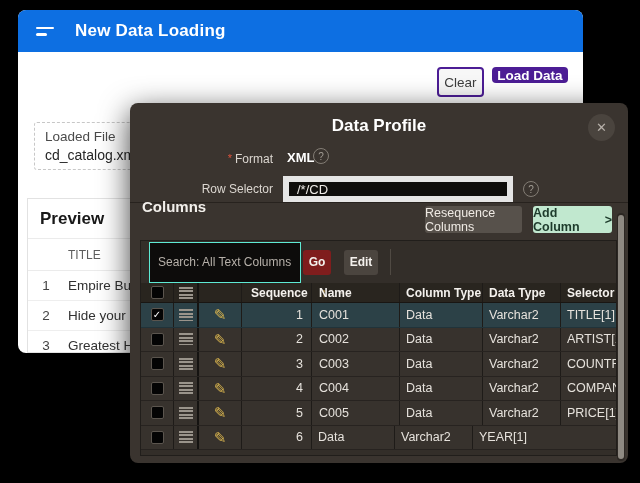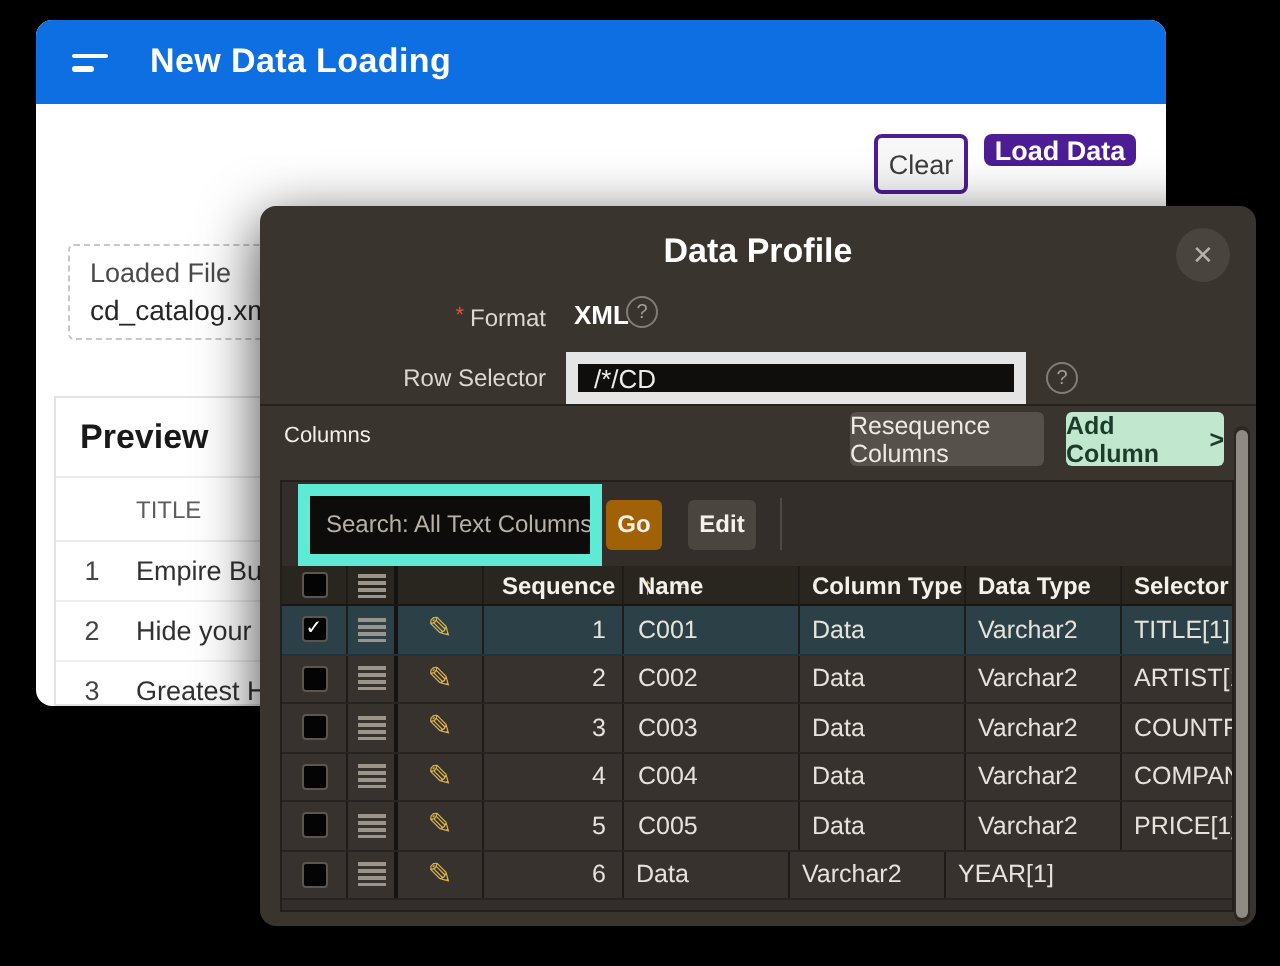--- a/index.html
+++ b/index.html
@@ -76,37 +76,37 @@
     position:absolute; width:16px; height:16px; border-radius:50%;
     border:1px solid #837d75; color:#a39d95; font-size:10px;
     display:flex; align-items:center; justify-content:center; cursor:pointer;
   }
   .rowsel-input {
     position:absolute; left:153px; top:73px; width:230px; height:26px;
     background:#0f0e0c; border:6px solid #e5e5e5; color:#efece8; font-size:13px;
     padding-left:8px; font-family:"Liberation Sans","DejaVu Sans",sans-serif;
   }
   .columns-divider { position:absolute; left:0; top:99px; width:100%; height:1px; background:#27221e; }
-  .columns-heading { position:absolute; left:12px; top:109px; font-size:11px;
-    font-weight:normal; color:#f2efeb; }
+  .columns-heading { position:absolute; left:12px; top:95px; font-size:15px;
+    font-weight:bold; color:#f2efeb; }
   .btn-reseq { position:absolute; left:295px; top:103px; width:97px; height:27px;
     background:#57514b; color:#efeae4; font-size:12.5px; border-radius:3px; }
   .btn-addcol { position:absolute; left:403px; top:103px; width:79px; height:27px;
     background:#c1e8cf; color:#1d3b2b; font-size:12.5px; font-weight:bold; border-radius:3px; gap:5px; }
 
   .grid-wrap {
     position:absolute; left:10px; top:137px; width:477px; height:216px;
     background:#332e29; border:1px solid #211e1b;
   }
   .searchbar { height:42px; display:flex; align-items:center; padding-left:8px; }
-  .search-input { width:152px; height:41px; background:#0d0c0b; border:6px solid #5eead4;
+  .search-input { width:152px; height:41px; background:#0d0c0b; border:1px solid #5eead4;
     color:#b6b0a9; font-size:12px; padding-left:8px;
     font-family:"Liberation Sans","DejaVu Sans",sans-serif; }
   .search-input::placeholder { color:#b6b0a9; opacity:1; }
-  .btn-go { width:28px; height:25px; margin-left:2px; background:#a16207; color:#f4f1ed;
+  .btn-go { width:28px; height:25px; margin-left:2px; background:#7f1d1d; color:#f4f1ed;
     font-size:12px; font-weight:bold; border-radius:3px; }
   .btn-edit { width:34px; height:25px; margin-left:13px; background:#4b453f; color:#f4f1ed;
     font-size:12px; font-weight:bold; border-radius:3px; }
   .search-divider { width:1px; height:26px; background:#504a43; margin-left:12px; }
 
   .grid-header { height:20px; display:flex; background:#29251f; border-bottom:1px solid #191613;
     font-size:12px; font-weight:bold; color:#f4f1ed; align-items:center; }
   .grid-row { height:24.5px; display:flex; background:#37322d; border-bottom:1px solid #272320;
     font-size:12.5px; color:#e6e2dc; align-items:center; }
   .grid-row.selected { background:#2c4147; border-bottom-color:#20333a; }

